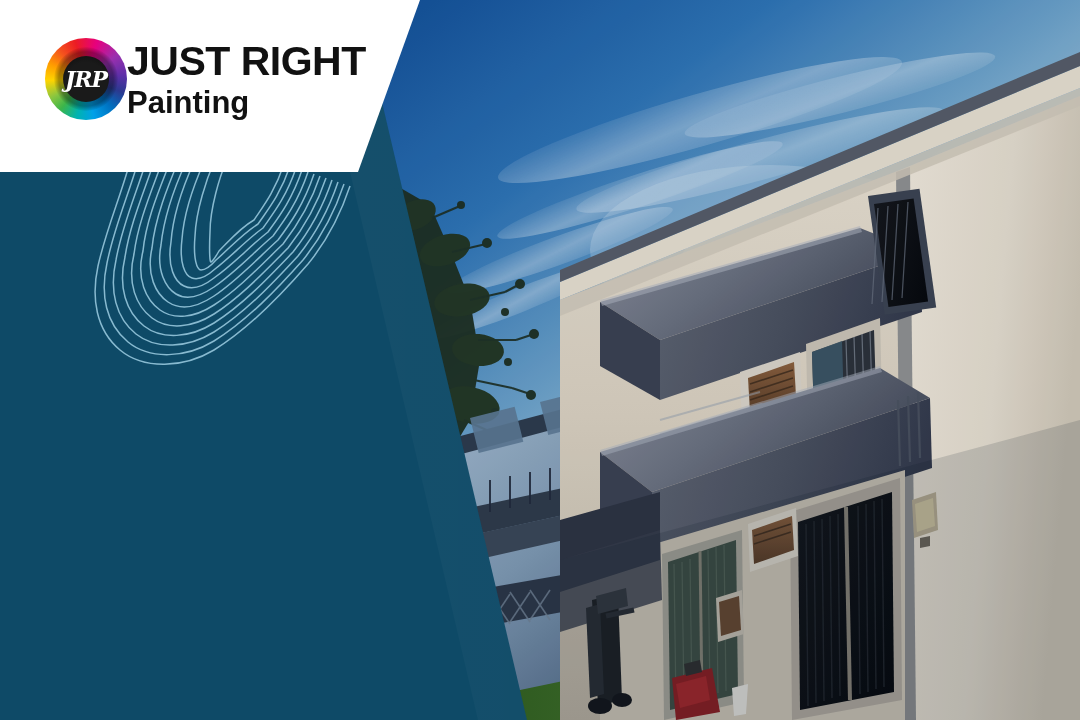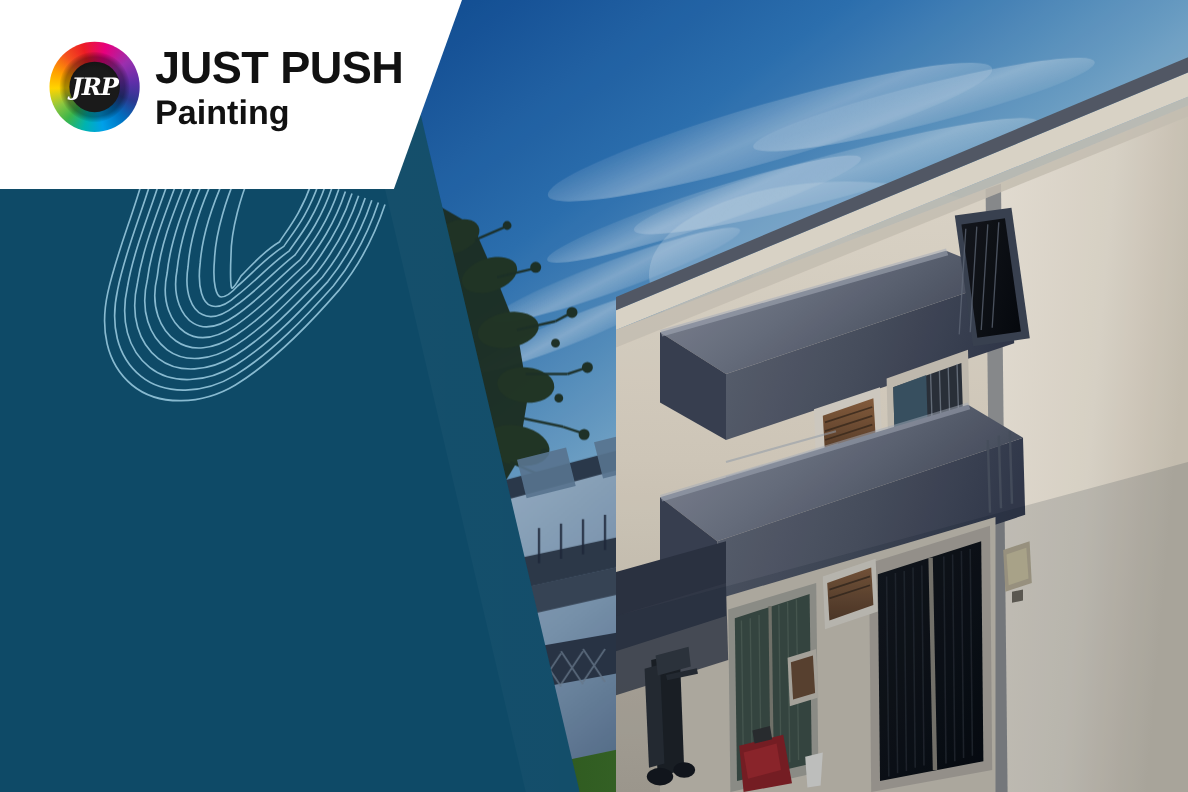--- a/index.html
+++ b/index.html
@@ -51,21 +51,21 @@
   
   #logo-box {
     position:absolute; left:0; top:0;
     width:420px; height:172px;
     background:#ffffff;
     clip-path: polygon(0 0, 420px 0, 358px 172px, 0 172px);
     z-index:10;
   }
   #logo-inner {
     position:absolute; left:45px; top:38px;
-    display:flex; align-items:center; gap:14px;
+    display:flex; align-items:center; 
   }
   #logo-mark {
     position:relative;
     width:82px; height:82px; flex:0 0 82px;
     border-radius:50%;
     background:
       conic-gradient(from 168deg,
         #00a0e9 0deg,
         #00b3b0 26deg,
         #3cb54a 52deg,
@@ -482,20 +482,20 @@
     </svg>
   </div>
 
   <div id="logo-box">
     <div id="logo-inner">
       <div id="logo-mark">
         <span class="ring-inner-glow"></span>
         <span class="jrp-text">JRP</span>
       </div>
       <div id="logo-words">
-        <span id="logo-line1">JUST PUSH</span>
+        <span id="logo-line1">JUST RIGHT</span>
         <span id="logo-line2">Painting</span>
       </div>
     </div>
   </div>
 
 
 </div>
 
 </body></html>

